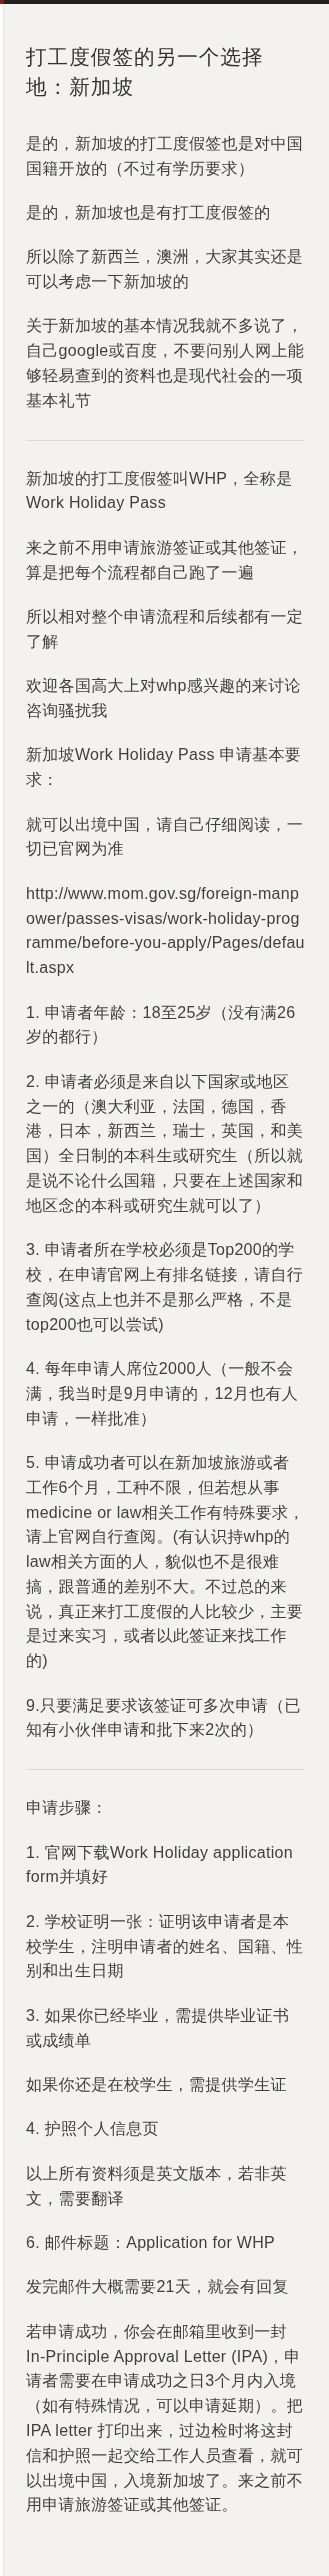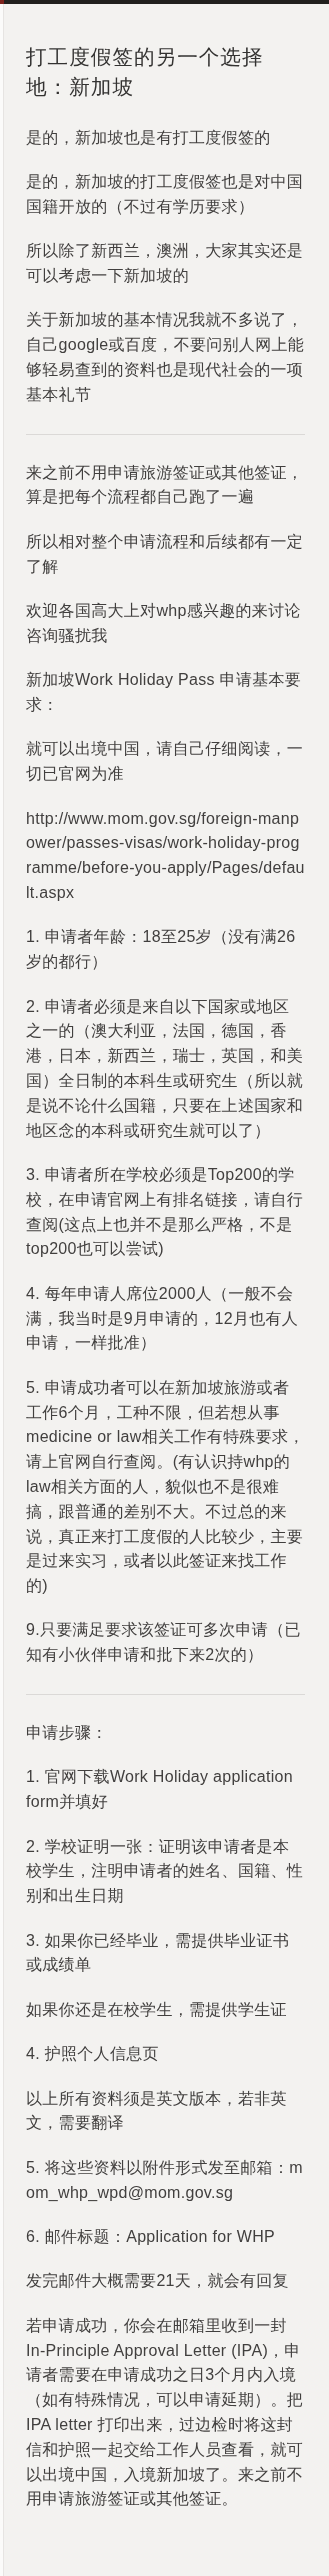--- a/index.html
+++ b/index.html
@@ -32,21 +32,21 @@
     position: relative;
     padding: 42px 25px 0 26px;
   }
   .article-title {
     font-size: 20.6px;
     font-weight: 400;
     line-height: 1.45;
     letter-spacing: 1px;
     color: #333231;
     max-width: 246px;
-    margin: 0 0 24px 0;
+    margin: 0 0 30px 0;
   }
   .para {
     font-size: 16px;
     line-height: 1.55;
     letter-spacing: 0.3px;
     margin: 19.6px 0;
     color: #413f3e;
   }
   .para.url { word-break: break-all; }
   .divider {
@@ -59,27 +59,28 @@
 <body>
 
 <div class="top-edge"></div>
 <div class="corner-artifact"></div>
 <div class="left-edge"></div>
 
 <div class="content">
 
   <h1 class="article-title">打工度假签的另一个选择地：新加坡</h1>
 
+  <p class="para">是的，新加坡的打工度假签也是对中国国籍开放的（不过有学历要求）</p>
   <p class="para">是的，新加坡也是有打工度假签的</p>
-  <p class="para">是的，新加坡的打工度假签也是对中国国籍开放的（不过有学历要求）</p>
   <p class="para">所以除了新西兰，澳洲，大家其实还是可以考虑一下新加坡的</p>
   <p class="para">关于新加坡的基本情况我就不多说了，自己google或百度，不要问别人网上能够轻易查到的资料也是现代社会的一项基本礼节</p>
 
   <hr class="divider">
 
+  <p class="para">新加坡的打工度假签叫WHP，全称是 Work Holiday Pass</p>
   <p class="para">来之前不用申请旅游签证或其他签证，算是把每个流程都自己跑了一遍</p>
   <p class="para">所以相对整个申请流程和后续都有一定了解</p>
   <p class="para">欢迎各国高大上对whp感兴趣的来讨论咨询骚扰我</p>
   <p class="para">新加坡Work Holiday Pass 申请基本要求：</p>
   <p class="para">就可以出境中国，请自己仔细阅读，一切已官网为准</p>
   <p class="para url">http://www.mom.gov.sg/foreign-manpower/passes-visas/work-holiday-programme/before-you-apply/Pages/default.aspx</p>
   <p class="para">1. 申请者年龄：18至25岁（没有满26岁的都行）</p>
   <p class="para">2. 申请者必须是来自以下国家或地区之一的（澳大利亚，法国，德国，香港，日本，新西兰，瑞士，英国，和美国）全日制的本科生或研究生（所以就是说不论什么国籍，只要在上述国家和地区念的本科或研究生就可以了）</p>
   <p class="para">3. 申请者所在学校必须是Top200的学校，在申请官网上有排名链接，请自行查阅(这点上也并不是那么严格，不是top200也可以尝试)</p>
   <p class="para">4. 每年申请人席位2000人（一般不会满，我当时是9月申请的，12月也有人申请，一样批准）</p>
@@ -88,19 +89,18 @@
 
   <hr class="divider">
 
   <p class="para">申请步骤：</p>
   <p class="para">1. 官网下载Work Holiday application form并填好</p>
   <p class="para">2. 学校证明一张：证明该申请者是本校学生，注明申请者的姓名、国籍、性别和出生日期</p>
   <p class="para">3. 如果你已经毕业，需提供毕业证书或成绩单</p>
   <p class="para">如果你还是在校学生，需提供学生证</p>
   <p class="para">4. 护照个人信息页</p>
   <p class="para">以上所有资料须是英文版本，若非英文，需要翻译</p>
-  <p class="para url">5. 将这些资料以附件形式发至邮箱：mom_whp_wpd@mom.gov.sg</p>
   <p class="para">6. 邮件标题：Application for WHP</p>
   <p class="para">发完邮件大概需要21天，就会有回复</p>
   <p class="para">若申请成功，你会在邮箱里收到一封In-Principle Approval Letter (IPA)，申请者需要在申请成功之日3个月内入境（如有特殊情况，可以申请延期）。把IPA letter 打印出来，过边检时将这封信和护照一起交给工作人员查看，就可以出境中国，入境新加坡了。来之前不用申请旅游签证或其他签证。</p>
 
 </div>
 
 
 </body></html>

